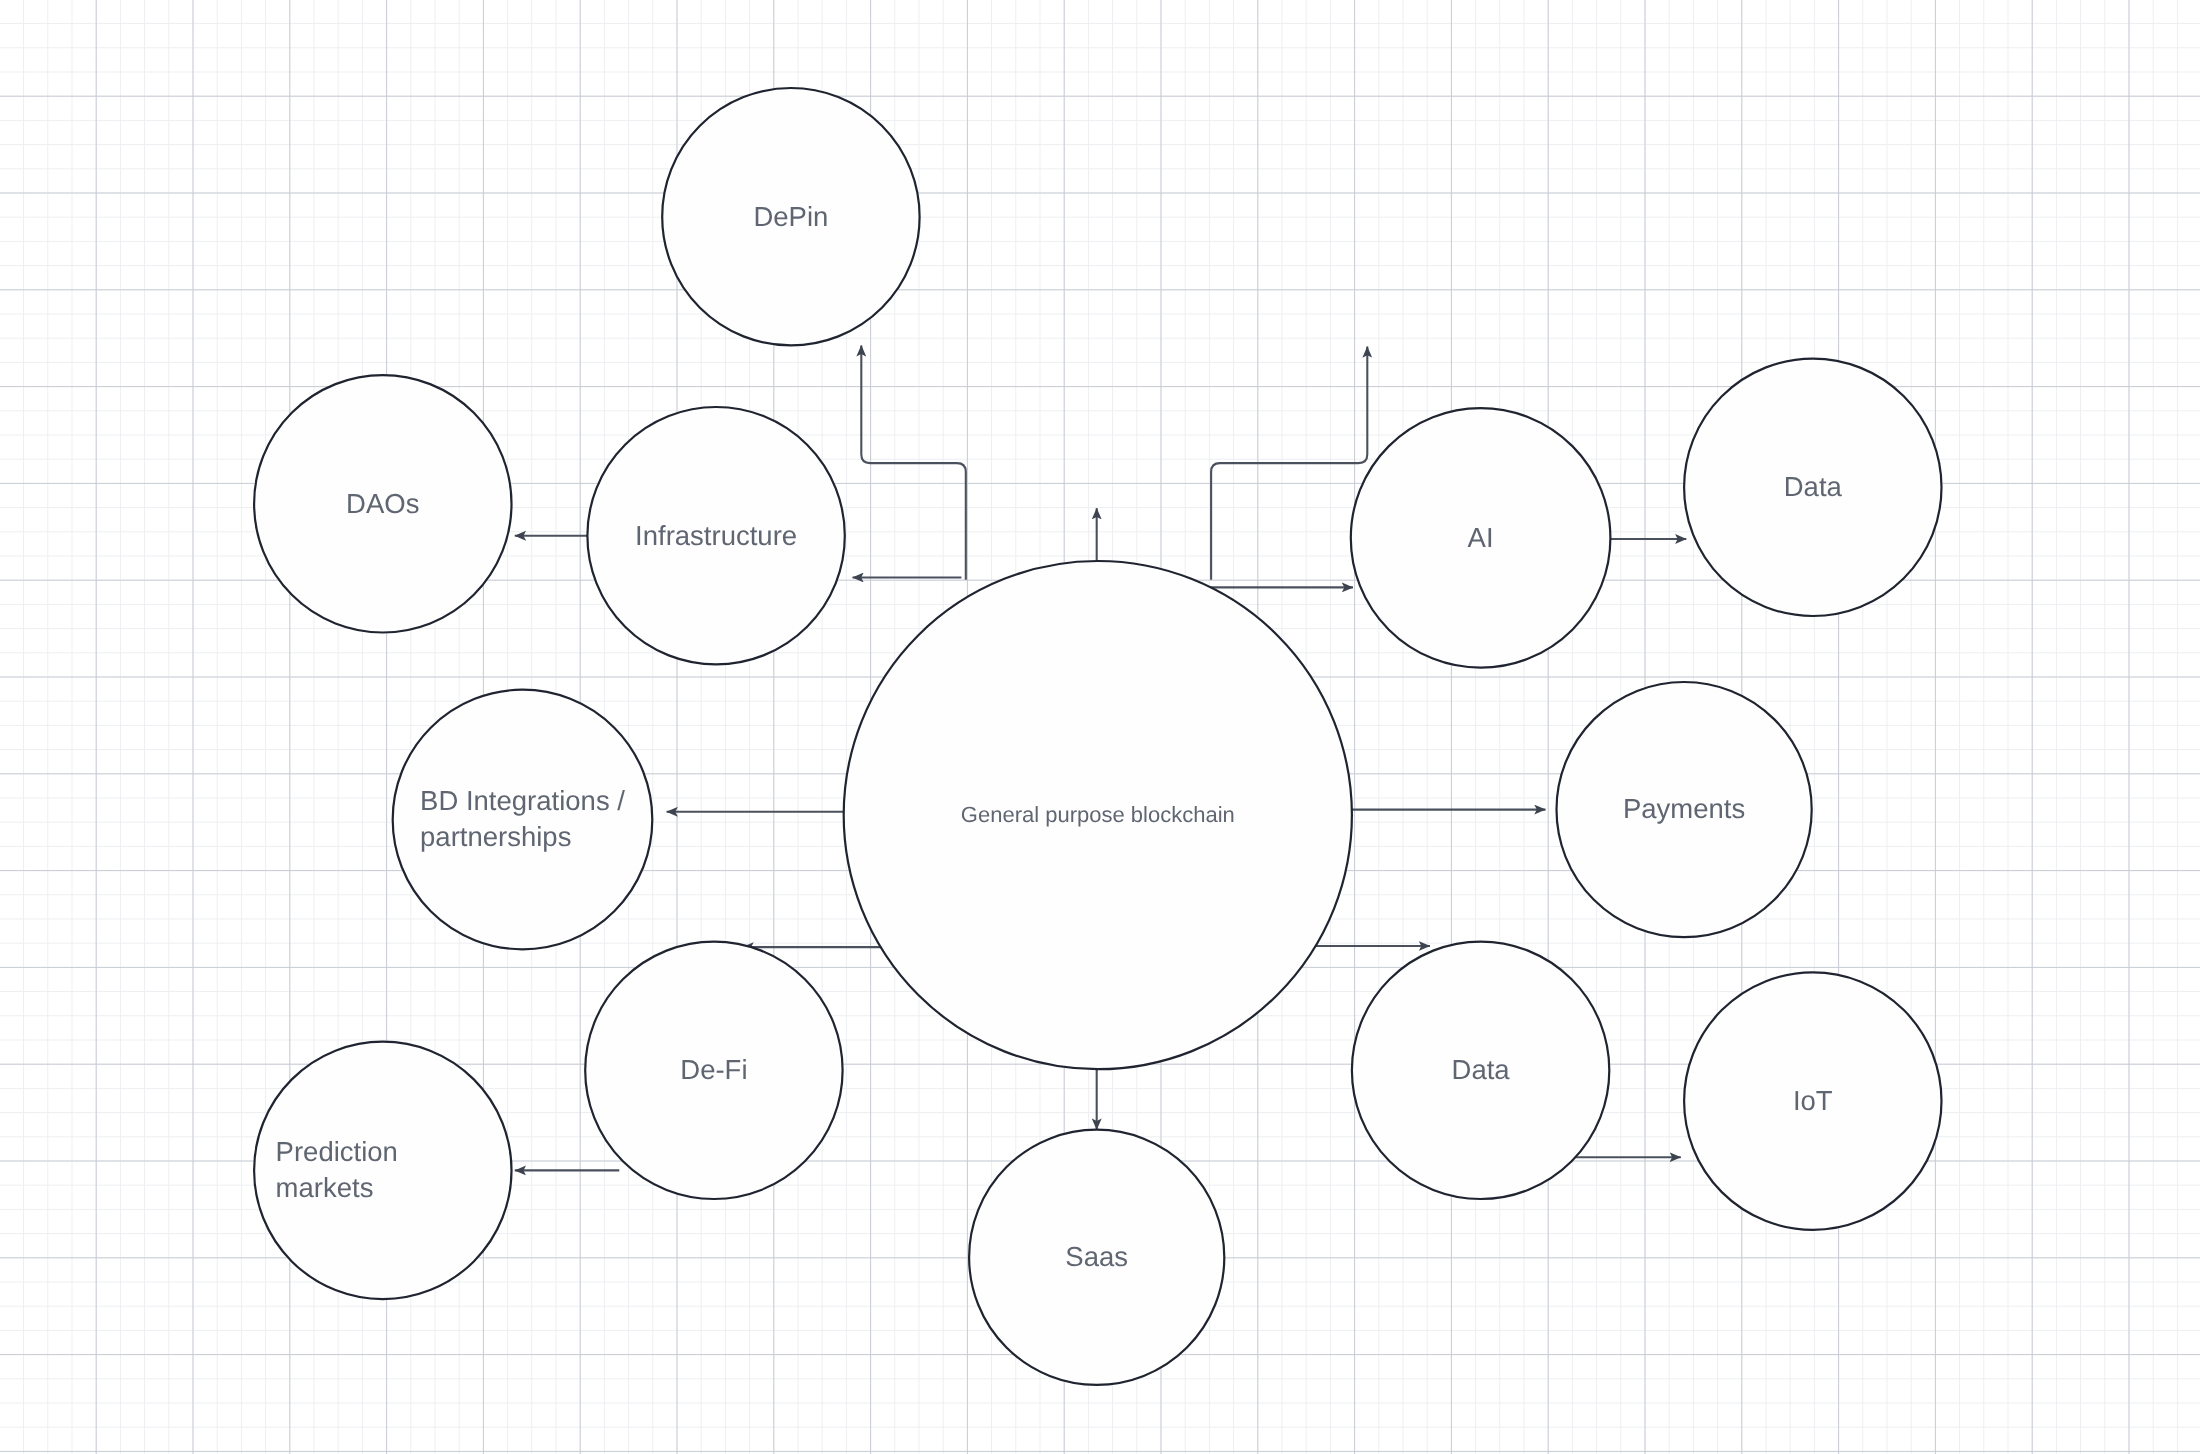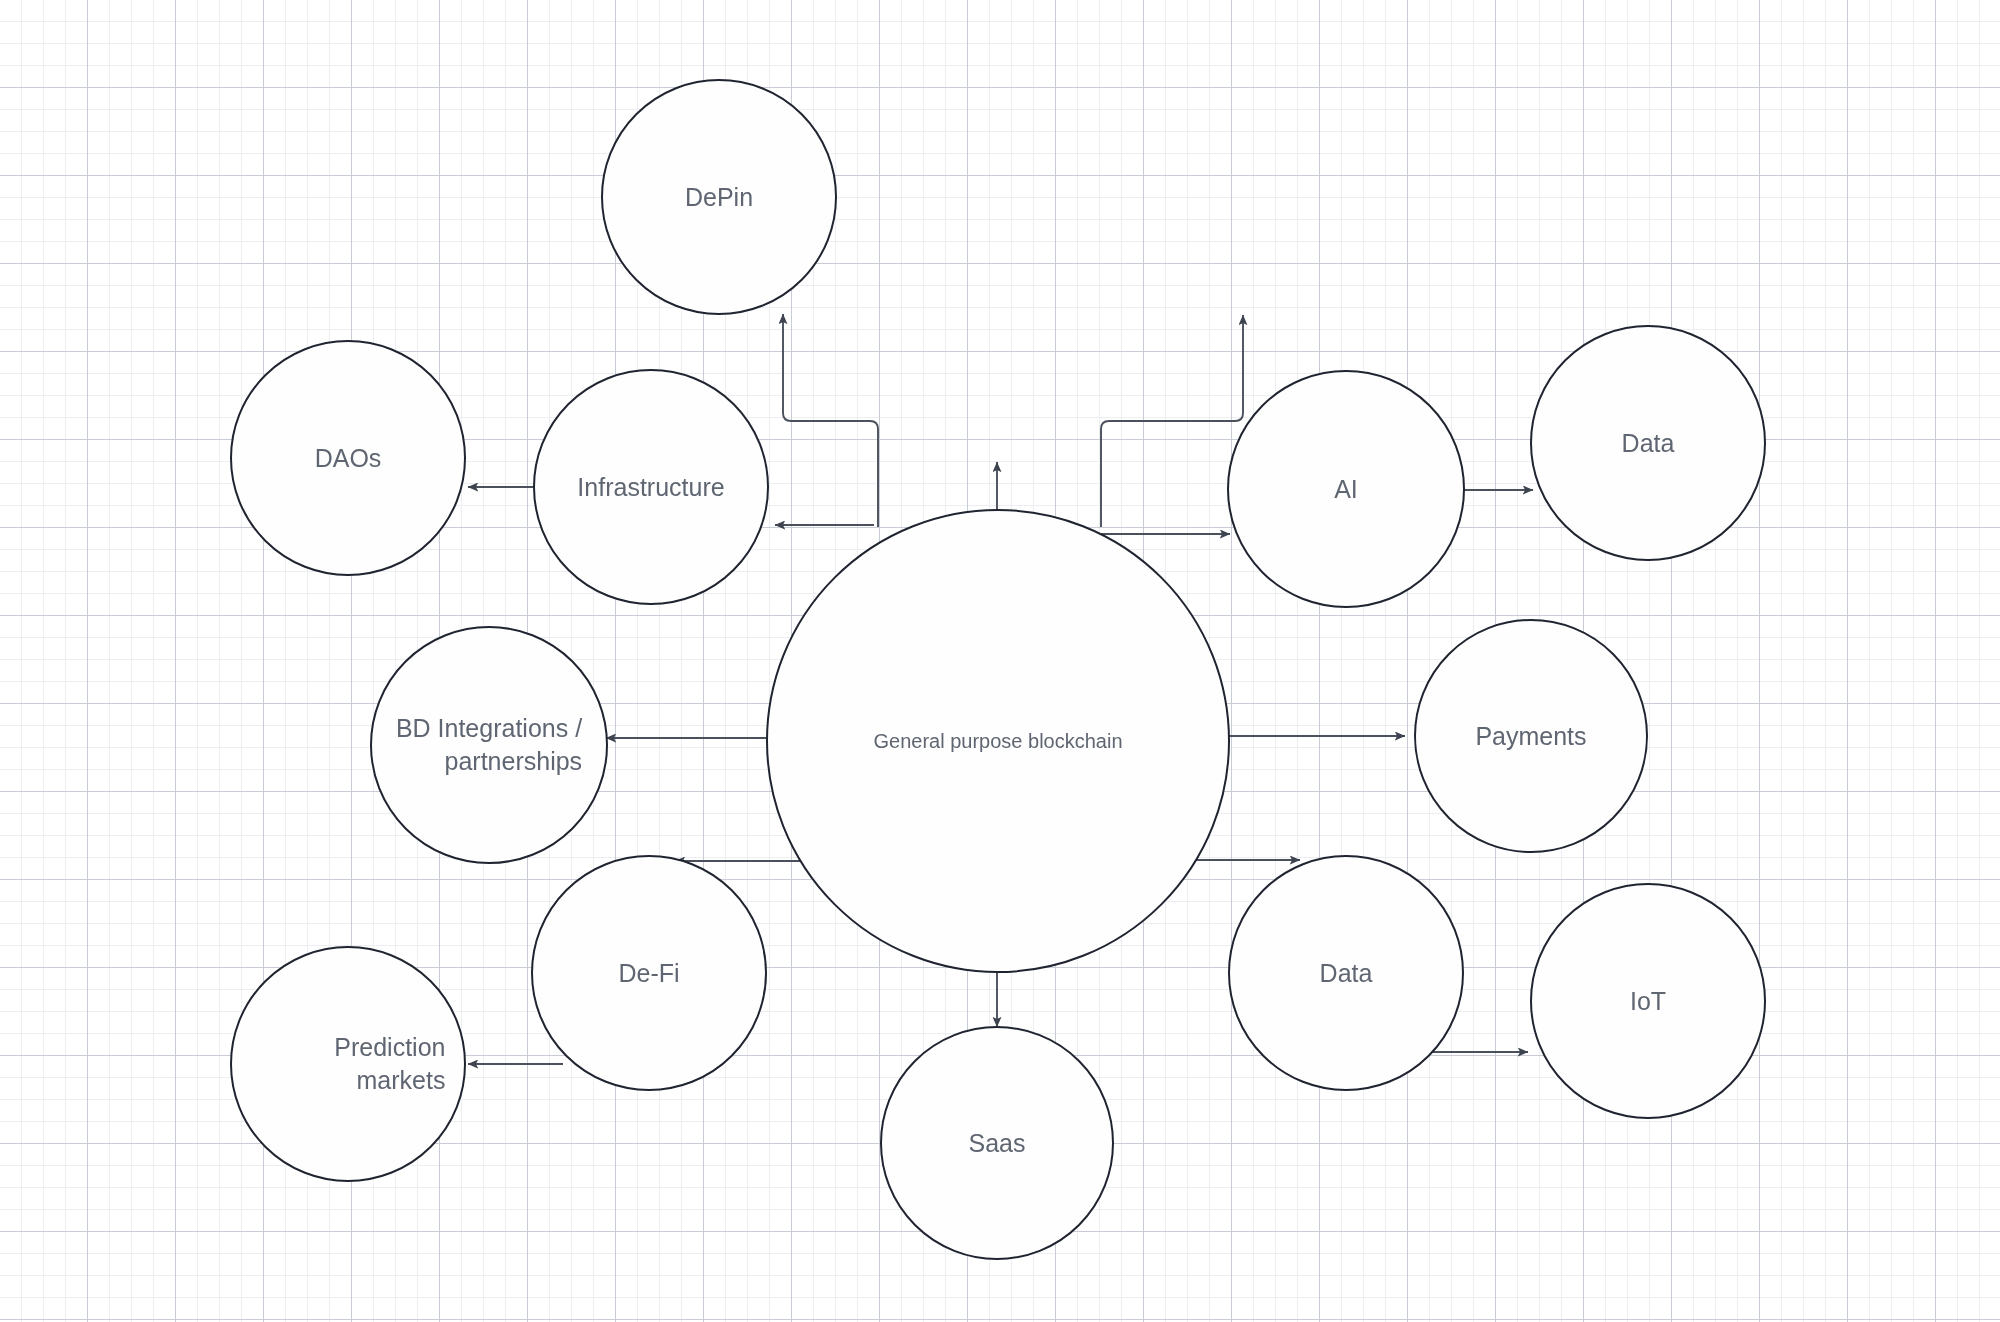--- a/index.html
+++ b/index.html
@@ -39,21 +39,21 @@
   }
   .node {
     position: absolute;
     box-sizing: border-box;
     border-radius: 50%;
     background: #fefefe;
     border: 2.2px solid #1f2430;
     display: flex;
     align-items: center;
     justify-content: center;
-    text-align: right;
+    text-align: left;
     color: #5f6672;
     line-height: 1.32;
     user-select: none;
   }
   .node-label {
     display: block;
     padding: 0 8%;
     white-space: pre-line;
   }
   .n-small  { font-size: 25px; }
@@ -122,21 +122,21 @@
   </div>
 
   <div class="node n-small" style="left:1227px; top:370px; width:238px; height:238px;">
     <span class="node-label">AI</span>
   </div>
 
   <div class="node n-small" style="left:1530px; top:325px; width:236px; height:236px;">
     <span class="node-label">Data</span>
   </div>
 
-  <div class="node n-small" style="left:370px; top:626px; width:238px; height:238px;">
+  <div class="node n-small" style="left:356px; top:626px; width:238px; height:238px;">
     <span class="node-label">BD Integrations /
 partnerships</span>
   </div>
 
   <div class="node n-small" style="left:1414px; top:619px; width:234px; height:234px;">
     <span class="node-label">Payments</span>
   </div>
 
   <div class="node n-small" style="left:531px; top:855px; width:236px; height:236px;">
     <span class="node-label">De-Fi</span>

